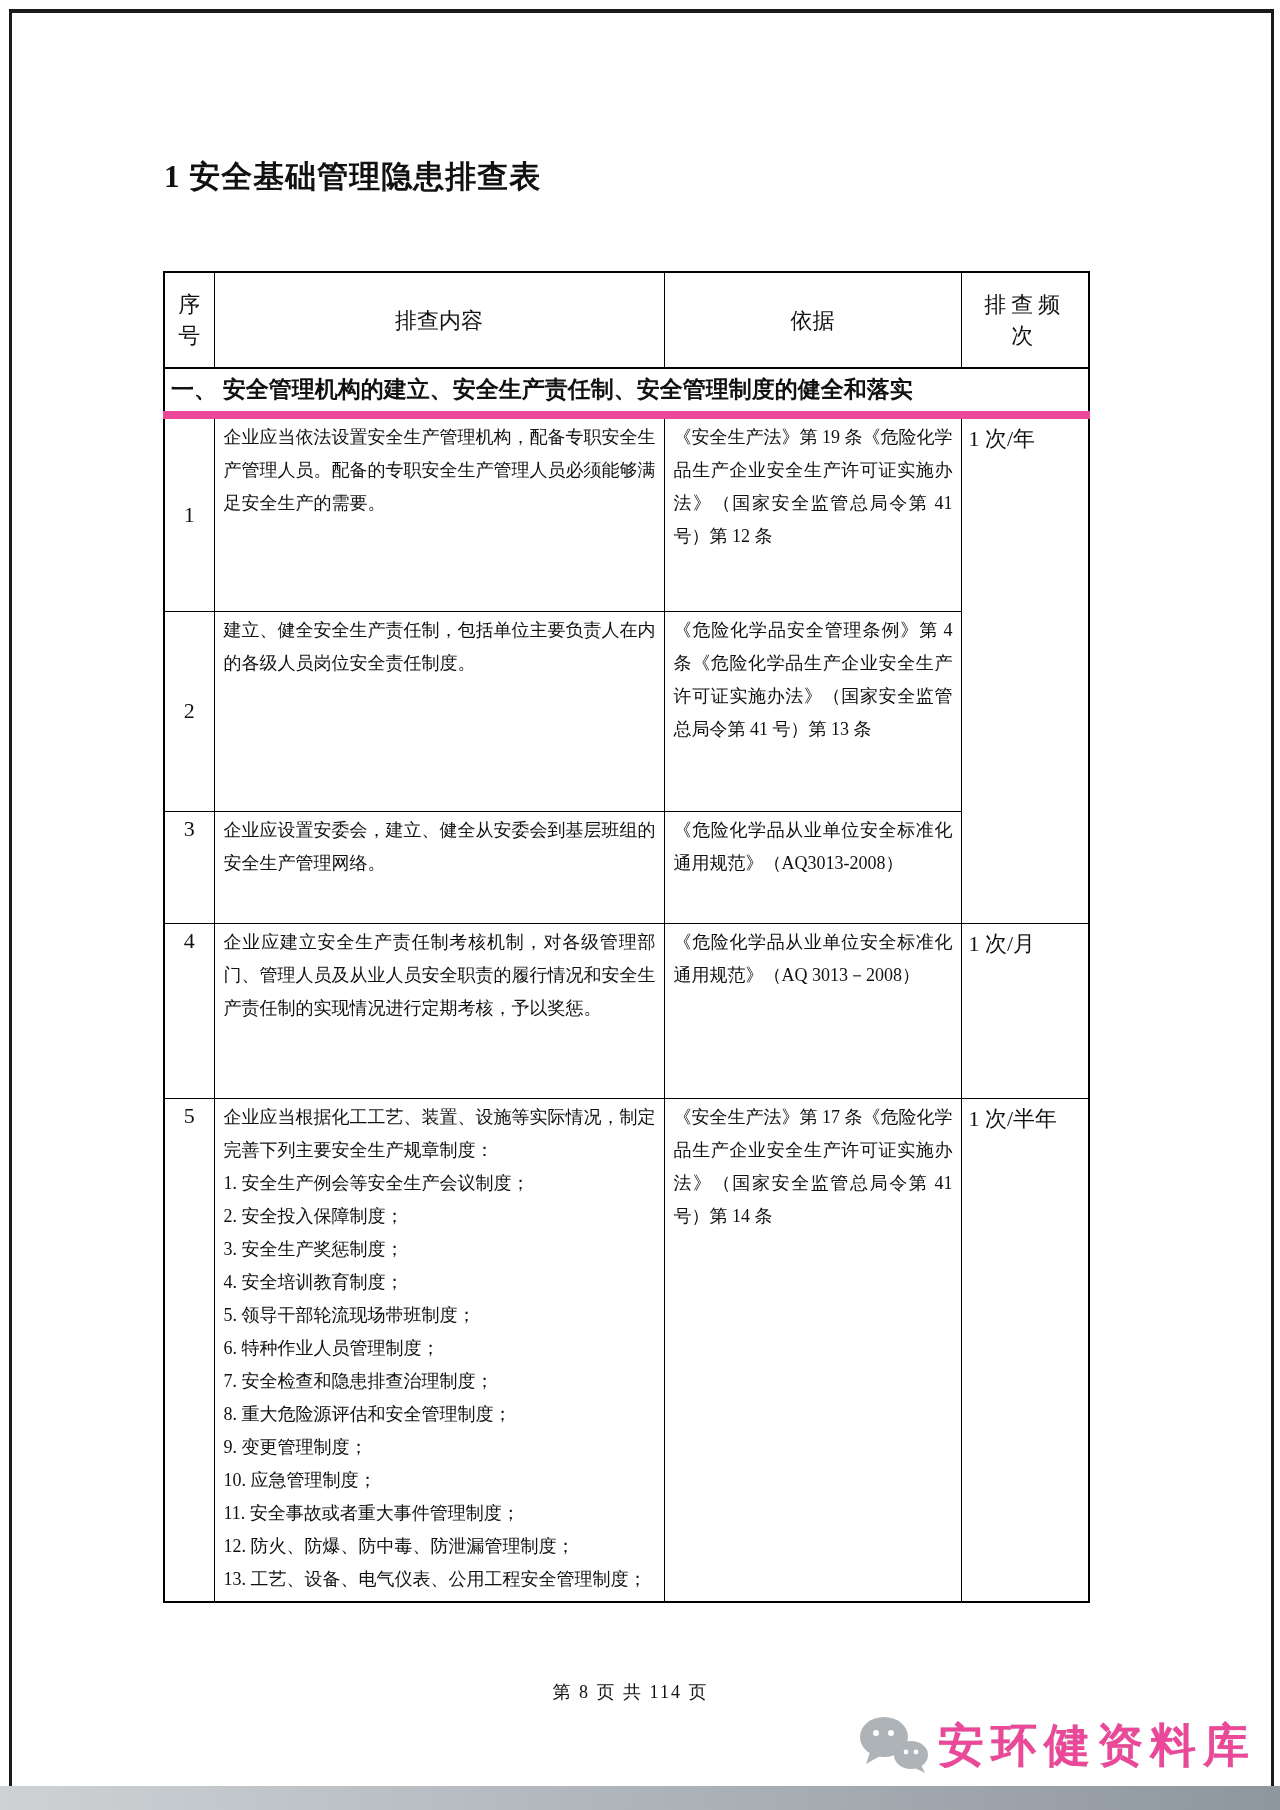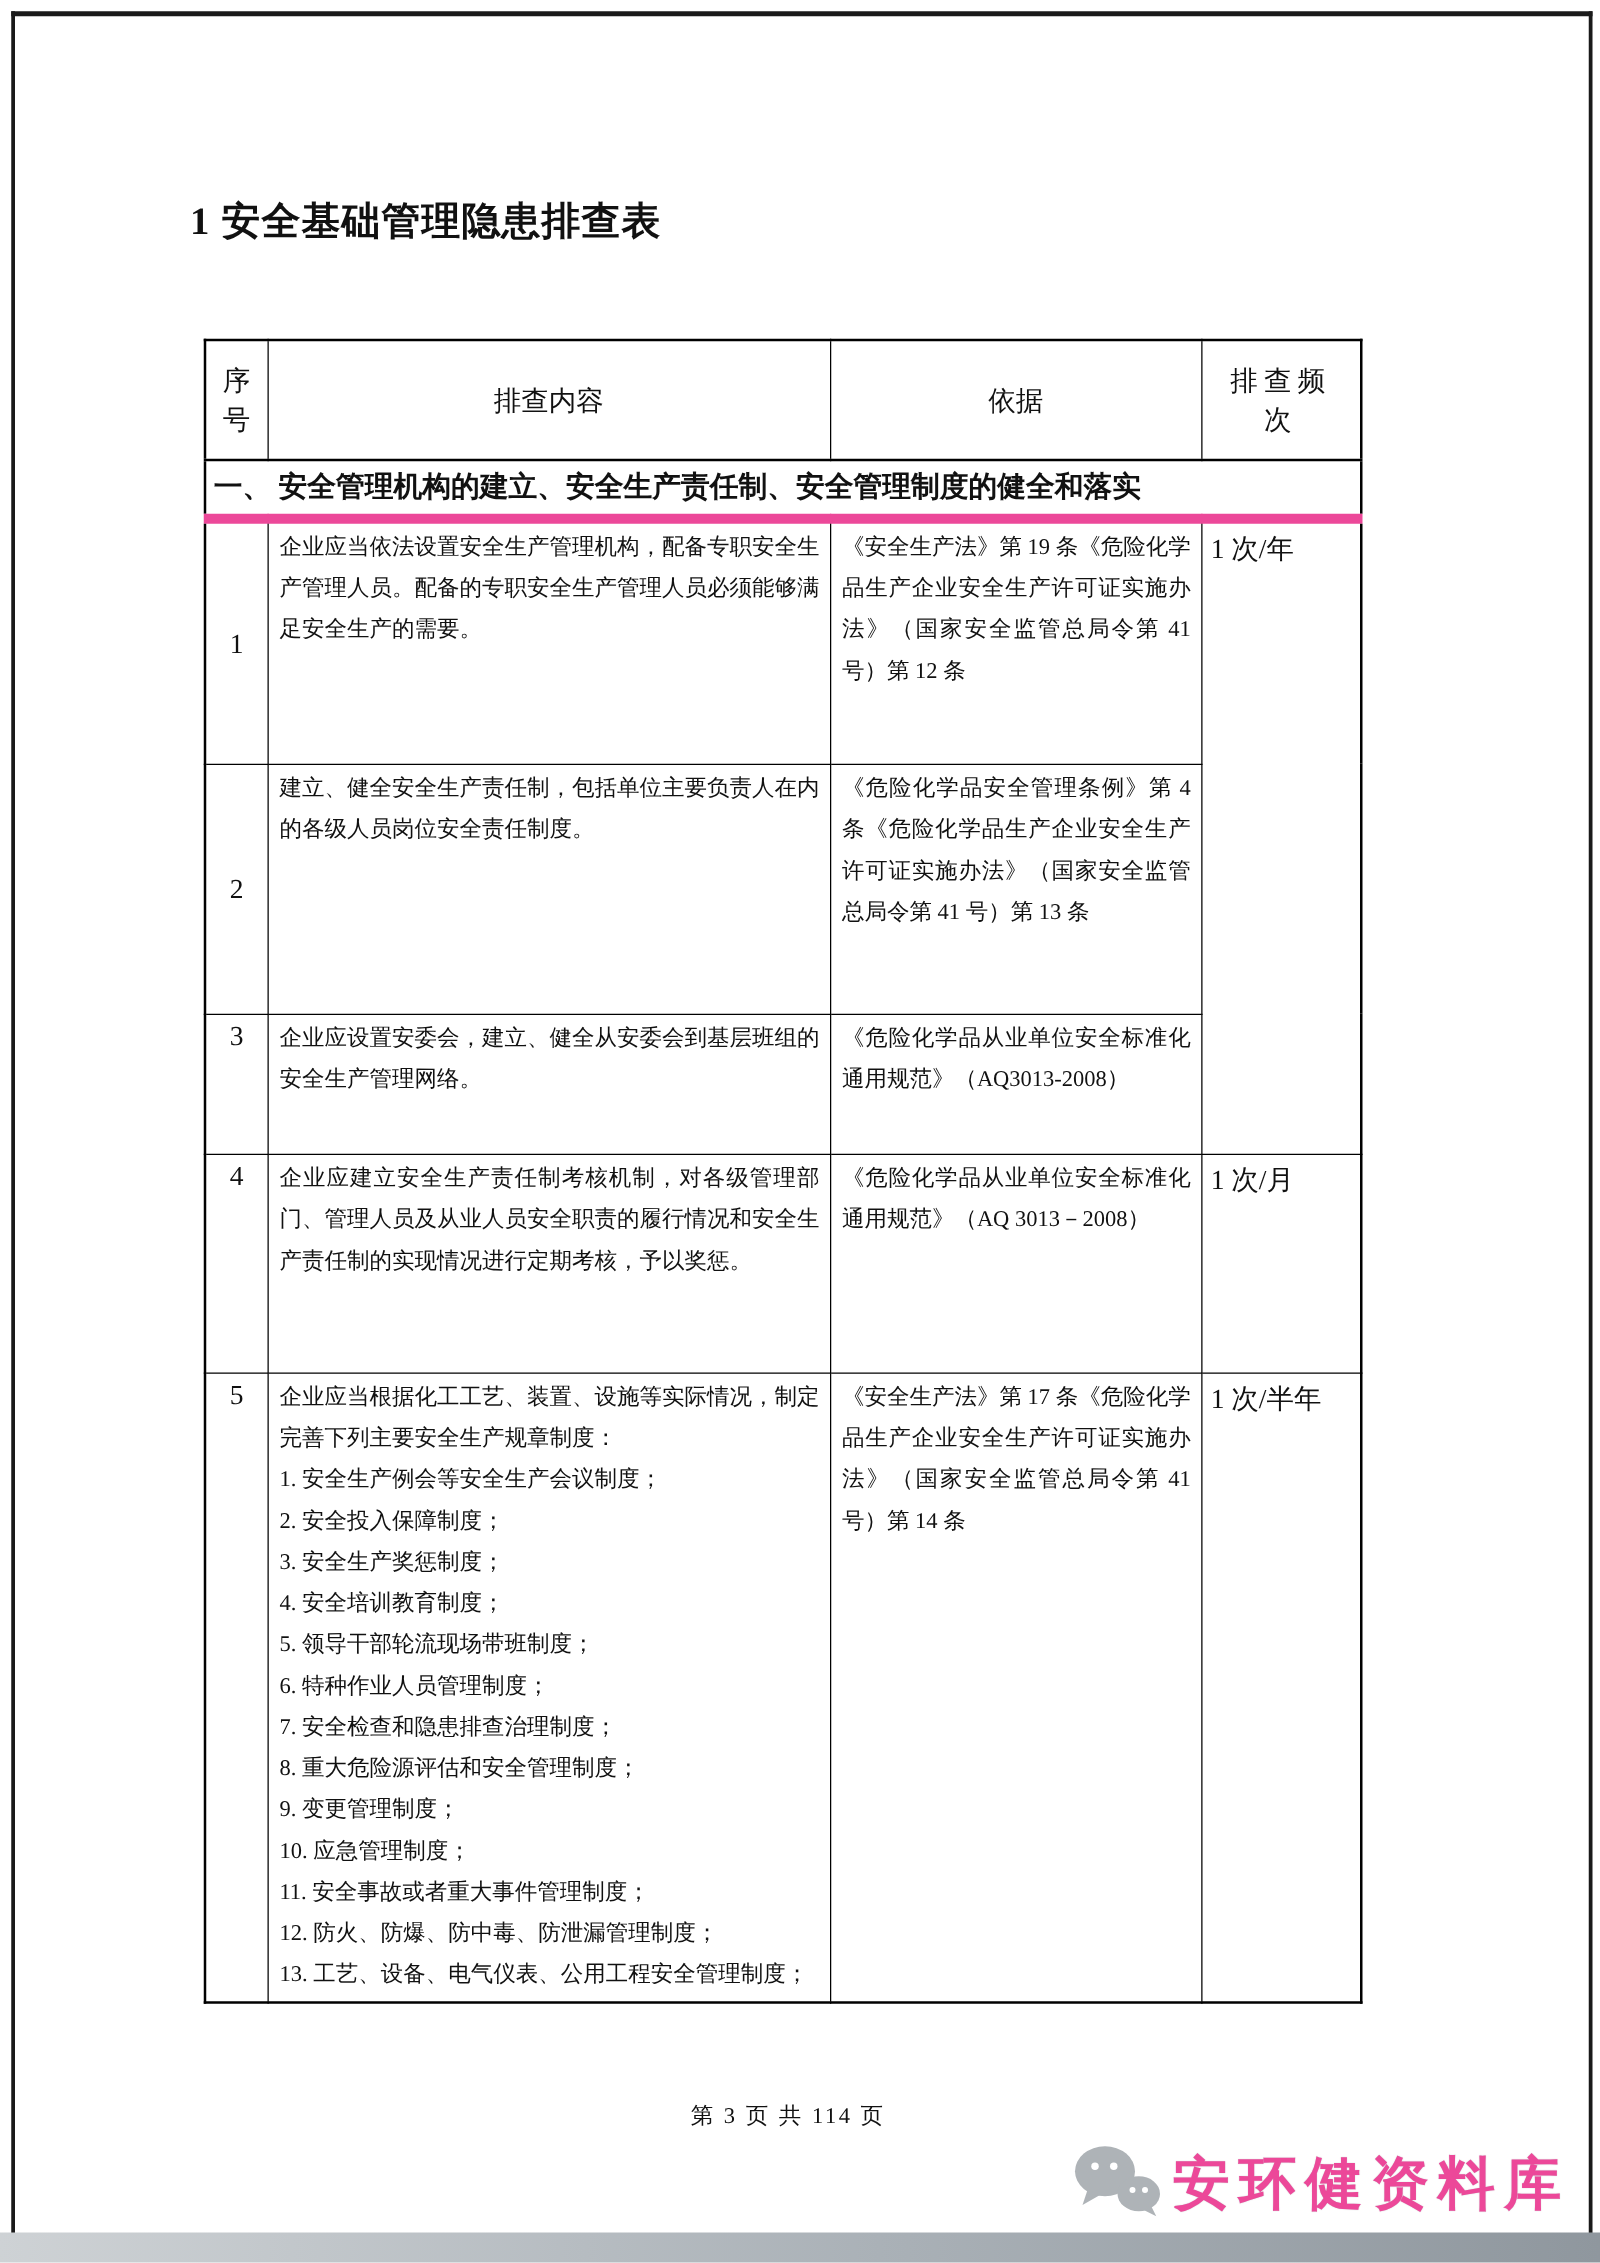--- a/index.html
+++ b/index.html
@@ -11,21 +11,21 @@
   .frame{
     position:absolute;left:9px;top:9px;width:1259px;height:1776px;
     border-top:4px solid #1a1a1a;border-left:3px solid #1a1a1a;border-right:3px solid #1a1a1a;
     pointer-events:none;
   }
   .bottombar{
     position:absolute;left:0;top:1786px;width:1280px;height:24px;
     background:linear-gradient(90deg,#ced2d5 0%,#aab1b7 55%,#8f979e 100%);
   }
   .title{
-    position:absolute;left:152px;top:156px;margin:0;
+    position:absolute;left:164px;top:156px;margin:0;
     font-size:31px;font-weight:bold;letter-spacing:1px;white-space:nowrap;
   }
   table.sheet{
     position:absolute;left:163px;top:271px;width:825px;
     border-collapse:collapse;table-layout:fixed;border:2px solid #000;
   }
   .sheet th,.sheet td{border:1px solid #000;}
   .sheet thead tr{height:70px;}
   .sheet th{
     font-weight:normal;font-size:22px;line-height:31px;
@@ -124,21 +124,21 @@
 10. 应急管理制度；
 11. 安全事故或者重大事件管理制度；
 12. 防火、防爆、防中毒、防泄漏管理制度；
 13. 工艺、设备、电气仪表、公用工程安全管理制度；</td>
         <td class="basis">《安全生产法》第 17 条《危险化学品生产企业安全生产许可证实施办法》（国家安全监管总局令第 41 号）第 14 条</td>
         <td class="freq" rowspan="1">1 次/半年</td>
       </tr>
     </tbody>
 </table>
 
-<div class="footer">第 3 页 共 114 页</div>
+<div class="footer">第 8 页 共 114 页</div>
 
 <div class="watermark">
   <span>
     <svg width="72" height="60" viewBox="0 0 72 60">
       <g fill="#aeb3b7">
         <ellipse cx="26" cy="23" rx="24" ry="20"></ellipse>
         <path d="M12 38 L8 50 L22 42 Z"></path>
         <ellipse cx="53" cy="41" rx="17" ry="14"></ellipse>
         <path d="M63 51 L67 59 L57 54 Z"></path>
       </g>

